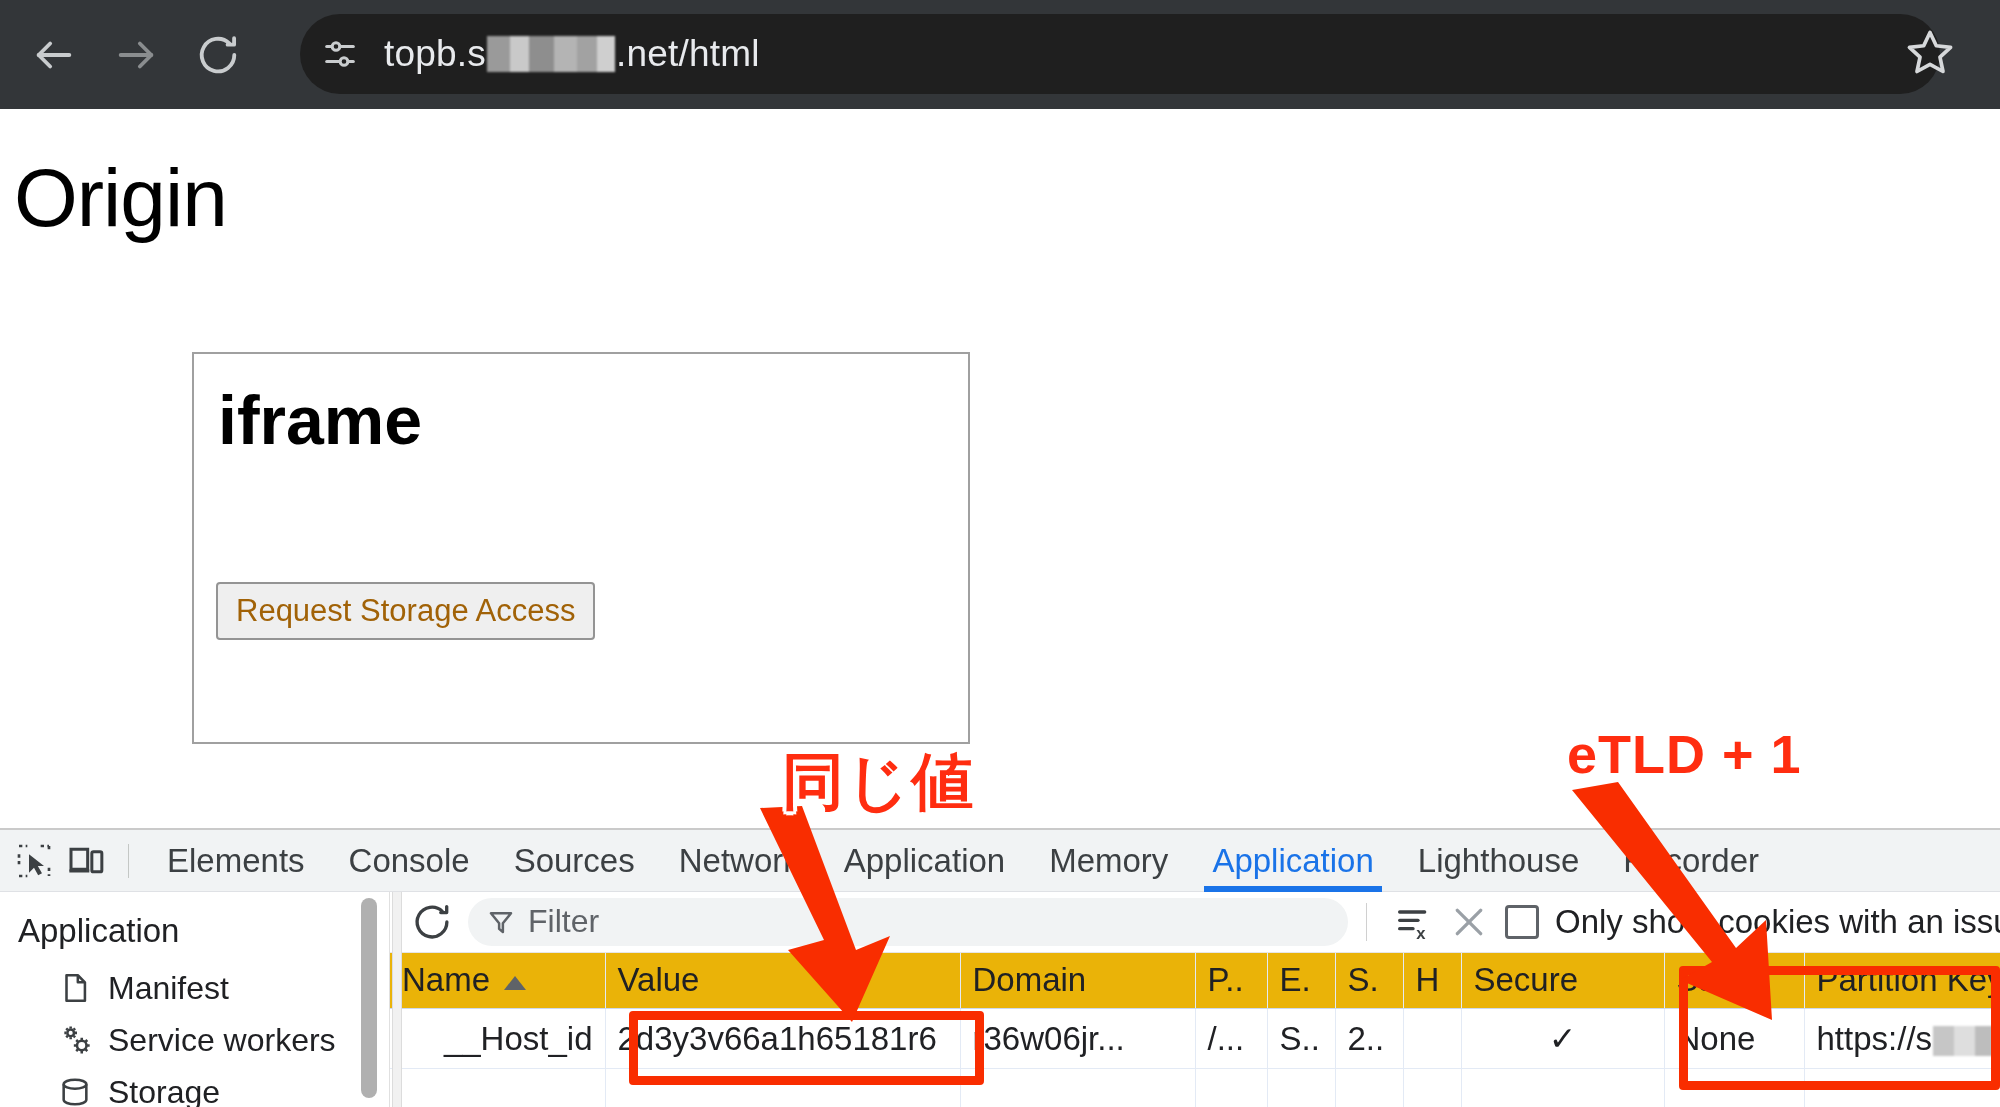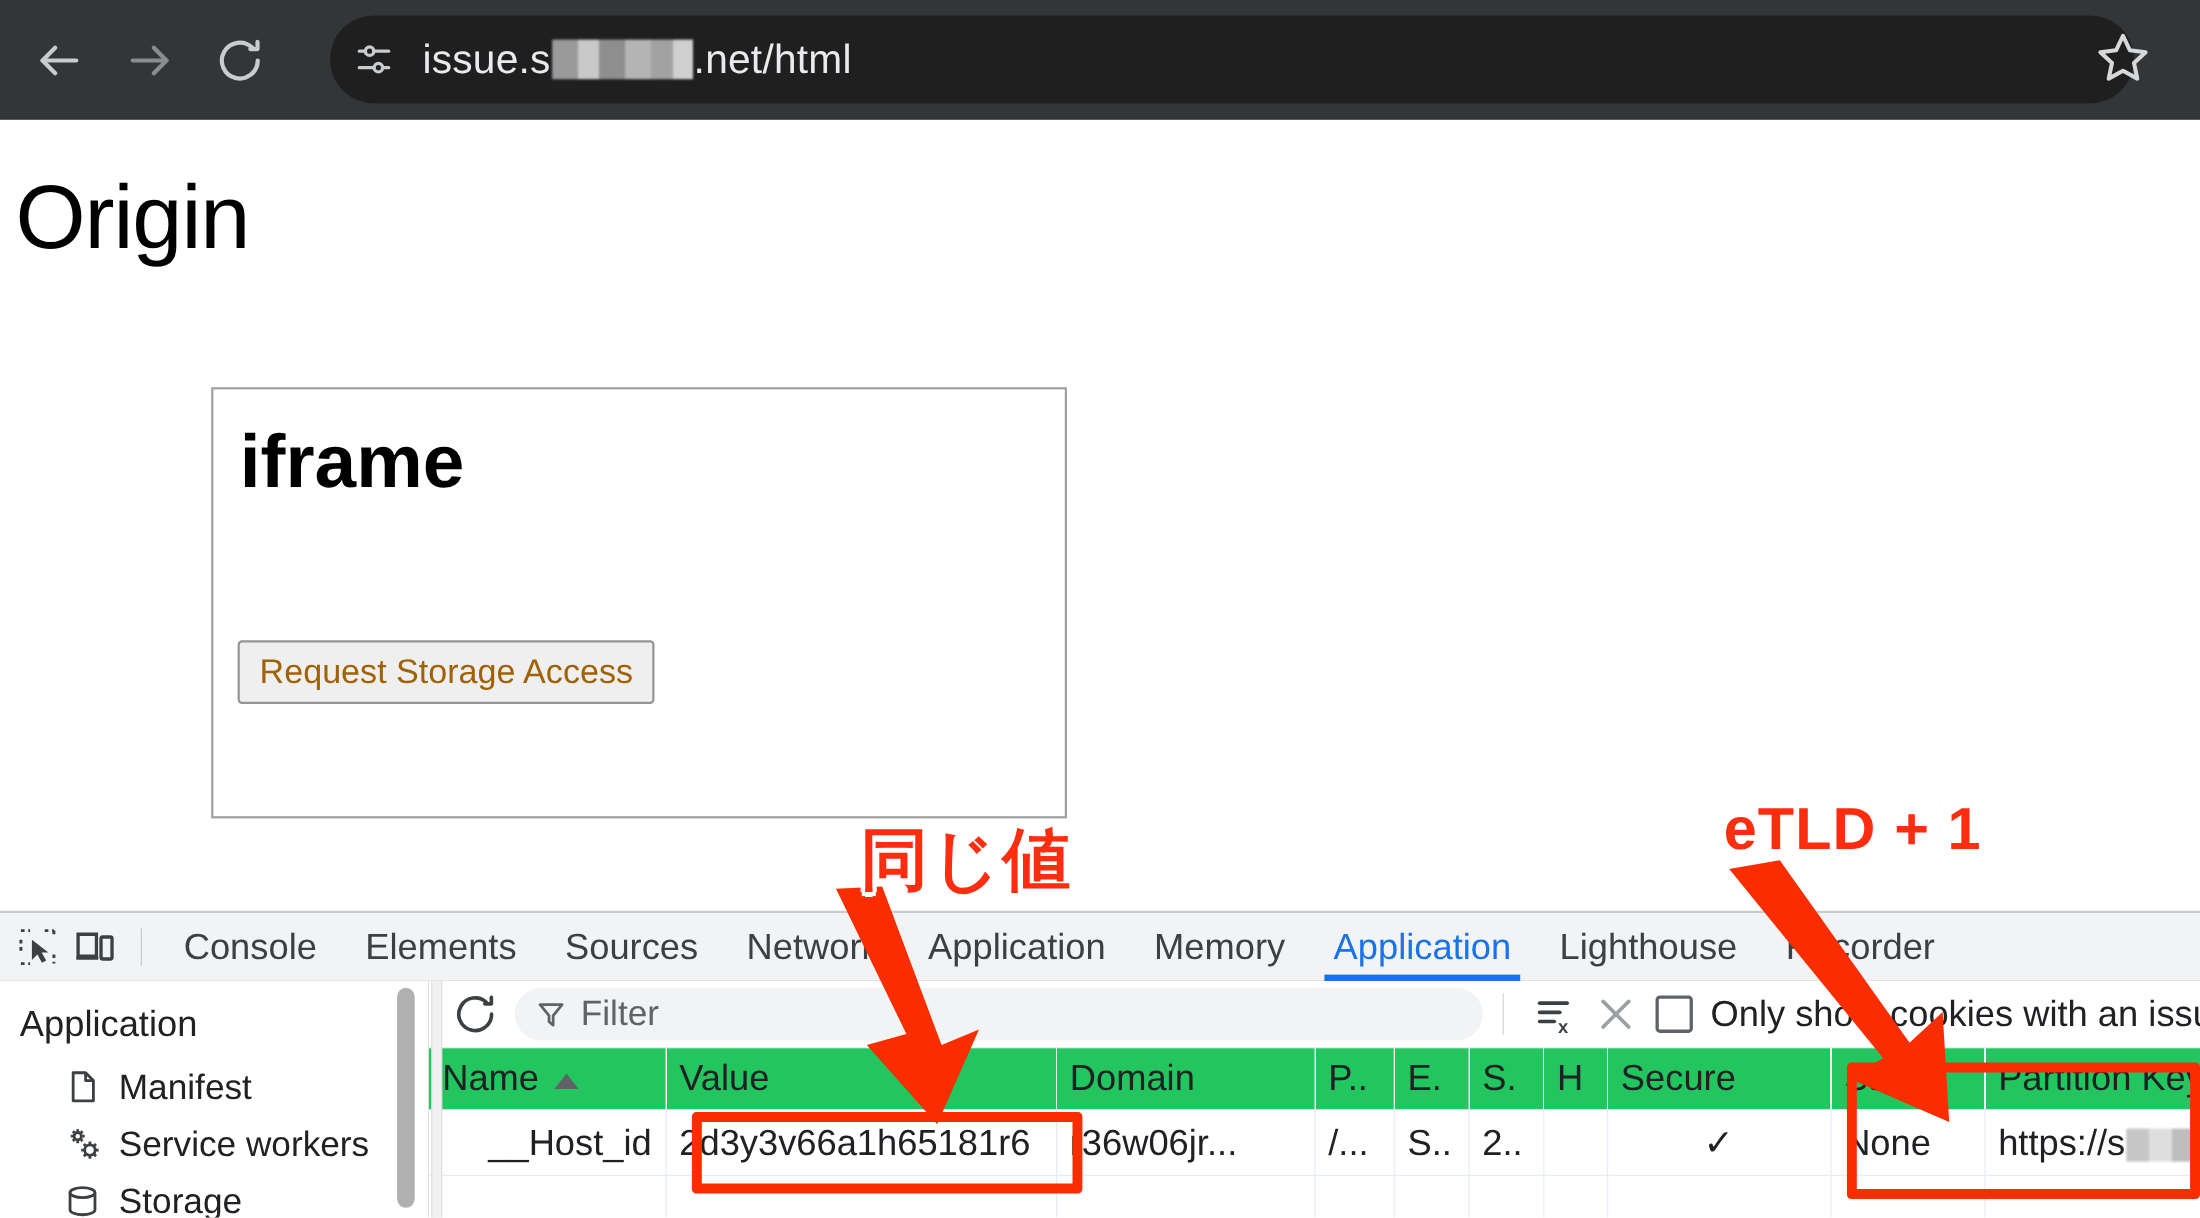--- a/index.html
+++ b/index.html
@@ -393,21 +393,21 @@
 
   
   .cookie-table {
     width: 100%;
     border-collapse: collapse;
     table-layout: fixed;
     font-size: 33px;
     color: #202124;
   }
   .cookie-table th {
-    background: #22c55e;
+    background: #eab308;
     font-weight: normal;
     text-align: left;
     height: 56px;
     padding: 0 12px;
     border-right: 1px solid #e3eaf5;
     border-bottom: 1px solid #cdd9ee;
     white-space: nowrap;
     overflow: hidden;
     position: relative;
   }
@@ -492,21 +492,21 @@
         <svg width="40" height="40" viewBox="0 0 24 24" fill="none" stroke="#c9ccce" stroke-width="1.8" stroke-linecap="round">
           <line x1="12" y1="7.5" x2="20" y2="7.5"></line>
           <line x1="4" y1="7.5" x2="7" y2="7.5"></line>
           <circle cx="9.6" cy="7.5" r="2.3"></circle>
           <line x1="4" y1="16.5" x2="11.5" y2="16.5"></line>
           <line x1="17" y1="16.5" x2="20" y2="16.5"></line>
           <circle cx="14.4" cy="16.5" r="2.3"></circle>
         </svg>
       </div>
       <div class="url-text">
-        <span>issue.s</span>
+        <span>topb.s</span>
           <span class="redact"></span>
           <span>.net/html</span>
       </div>
     </div>
 
     <div class="star-btn">
       <svg width="52" height="52" viewBox="0 0 24 24" fill="none" stroke="#d6d8da" stroke-width="1.7" stroke-linejoin="round">
         <polygon points="12,3 14.9,9.1 21.5,9.9 16.6,14.4 18,21 12,17.7 6,21 7.4,14.4 2.5,9.9 9.1,9.1"></polygon>
       </svg>
     </div>
@@ -553,22 +553,22 @@
       </div>
       <div class="dt-icon-btn">
         <svg width="40" height="40" viewBox="0 0 24 24" fill="none" stroke="#3c4043" stroke-width="1.8">
           <path d="M3 5 h10 v12 h-10 z"></path>
           <path d="M2 18 h12"></path>
           <rect x="15.5" y="6.5" width="6" height="12" rx="1"></rect>
         </svg>
       </div>
       <div class="dt-divider"></div>
 
+      <div class="dt-tab">Elements</div>
       <div class="dt-tab">Console</div>
-      <div class="dt-tab">Elements</div>
       <div class="dt-tab">Sources</div>
       <div class="dt-tab">Network</div>
       <div class="dt-tab">Application</div>
       <div class="dt-tab">Memory</div>
       <div class="dt-tab active">Application</div>
       <div class="dt-tab">Lighthouse</div>
       <div class="dt-tab">Recorder</div>
     </div>
 
     <div class="dt-body">

